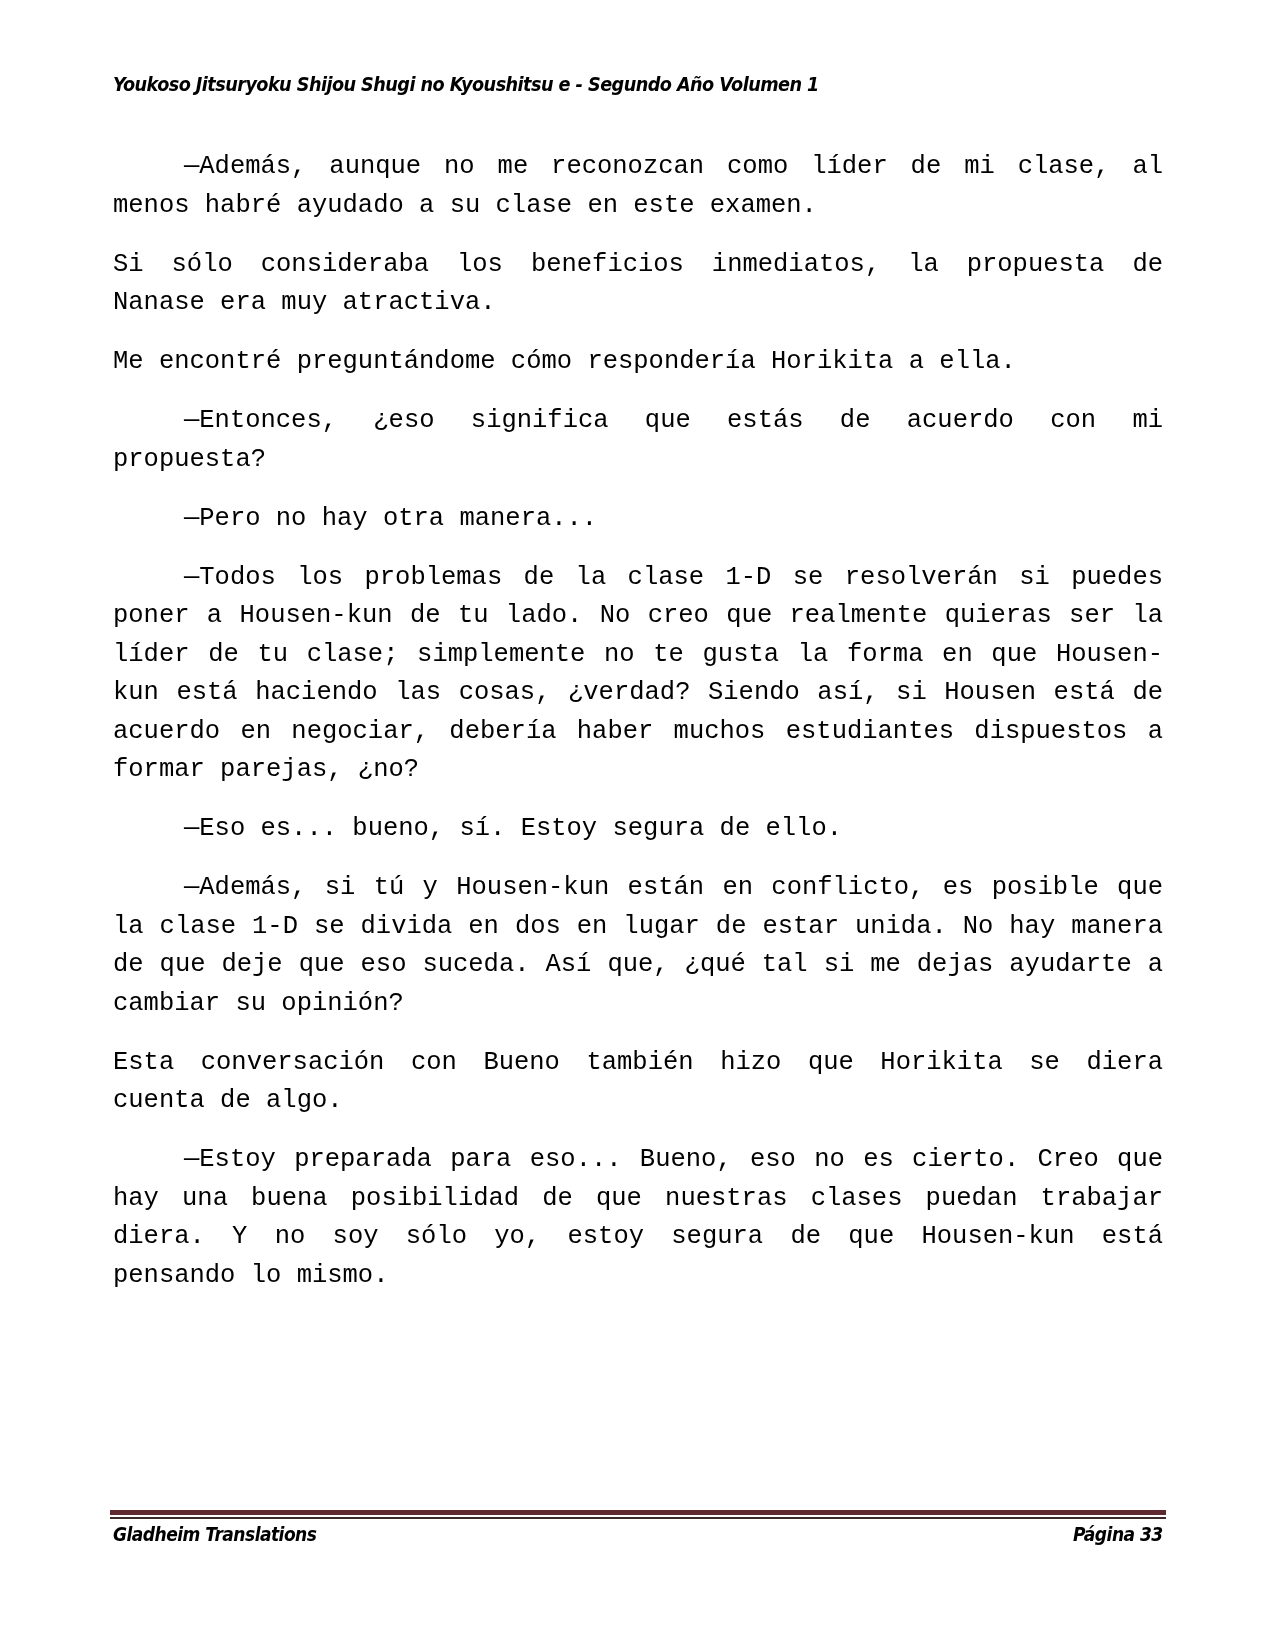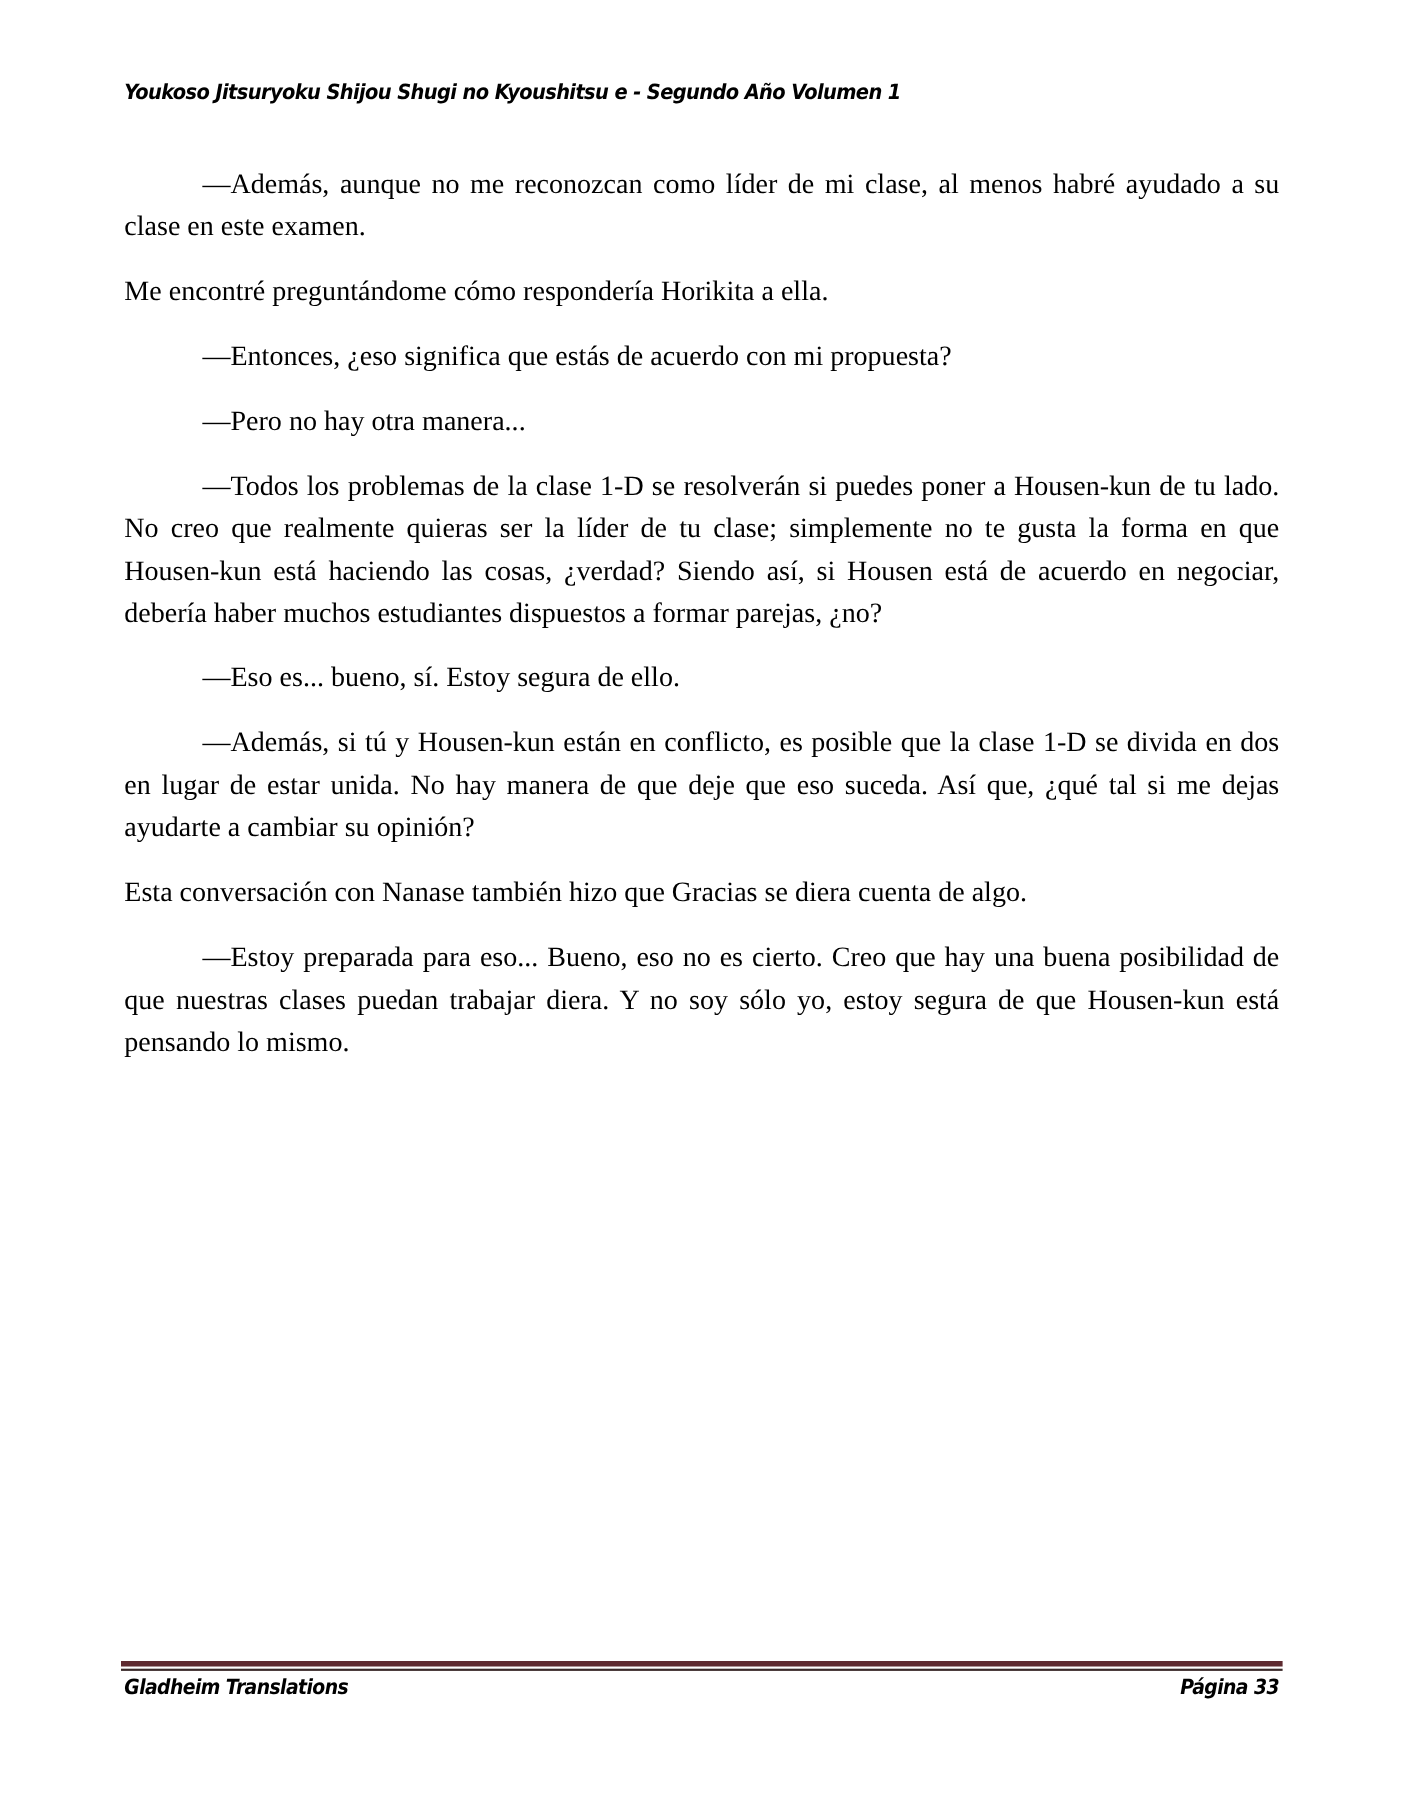--- a/index.html
+++ b/index.html
@@ -25,21 +25,21 @@
     letter-spacing: -0.6px;
     transform: scaleX(0.93);
     transform-origin: left center;
     white-space: nowrap;
   }
   .body-text {
     position: absolute;
     left: 113px;
     top: 148px;
     width: 1050px;
-    font-family: Liberation Serif, serif;
+    font-family: Liberation Mono, monospace;
     font-size: 25.5px;
     line-height: 38.5px;
   }
   .para {
     margin: 0 0 20.5px 0;
     text-align: justify;
     text-align-last: left;
   }
   .para.indent {
     text-indent: 71px;
@@ -86,27 +86,28 @@
     transform-origin: right center;
   }
 </style>
 </head>
 <body>
 
 <div class="page-header">Youkoso Jitsuryoku Shijou Shugi no Kyoushitsu e - Segundo Año Volumen 1</div>
 
 <div class="body-text">
   <p class="para indent">—Además, aunque no me reconozcan como líder de mi clase, al menos habré ayudado a su clase en este examen.</p>
+  <p class="para">Si sólo consideraba los beneficios inmediatos, la propuesta de Nanase era muy atractiva.</p>
   <p class="para">Me encontré preguntándome cómo respondería Horikita a ella.</p>
   <p class="para indent">—Entonces, ¿eso significa que estás de acuerdo con mi propuesta?</p>
   <p class="para indent">—Pero no hay otra manera...</p>
   <p class="para indent">—Todos los problemas de la clase 1-D se resolverán si puedes poner a Housen-kun de tu lado. No creo que realmente quieras ser la líder de tu clase; simplemente no te gusta la forma en que Housen-kun está haciendo las cosas, ¿verdad? Siendo así, si Housen está de acuerdo en negociar, debería haber muchos estudiantes dispuestos a formar parejas, ¿no?</p>
   <p class="para indent">—Eso es... bueno, sí. Estoy segura de ello.</p>
   <p class="para indent">—Además, si tú y Housen-kun están en conflicto, es posible que la clase 1-D se divida en dos en lugar de estar unida. No hay manera de que deje que eso suceda. Así que, ¿qué tal si me dejas ayudarte a cambiar su opinión?</p>
-  <p class="para">Esta conversación con Nanase también hizo que Gracias se diera cuenta de algo.</p>
+  <p class="para">Esta conversación con Bueno también hizo que Horikita se diera cuenta de algo.</p>
   <p class="para indent">—Estoy preparada para eso... Bueno, eso no es cierto. Creo que hay una buena posibilidad de que nuestras clases puedan trabajar diera. Y no soy sólo yo, estoy segura de que Housen-kun está pensando lo mismo.</p>
 </div>
 
 <div class="footer-rule">
   <div class="thick"></div>
   <div class="thin"></div>
 </div>
 
 <div class="footer-left">Gladheim Translations</div>
 <div class="footer-right">Página 33</div>

